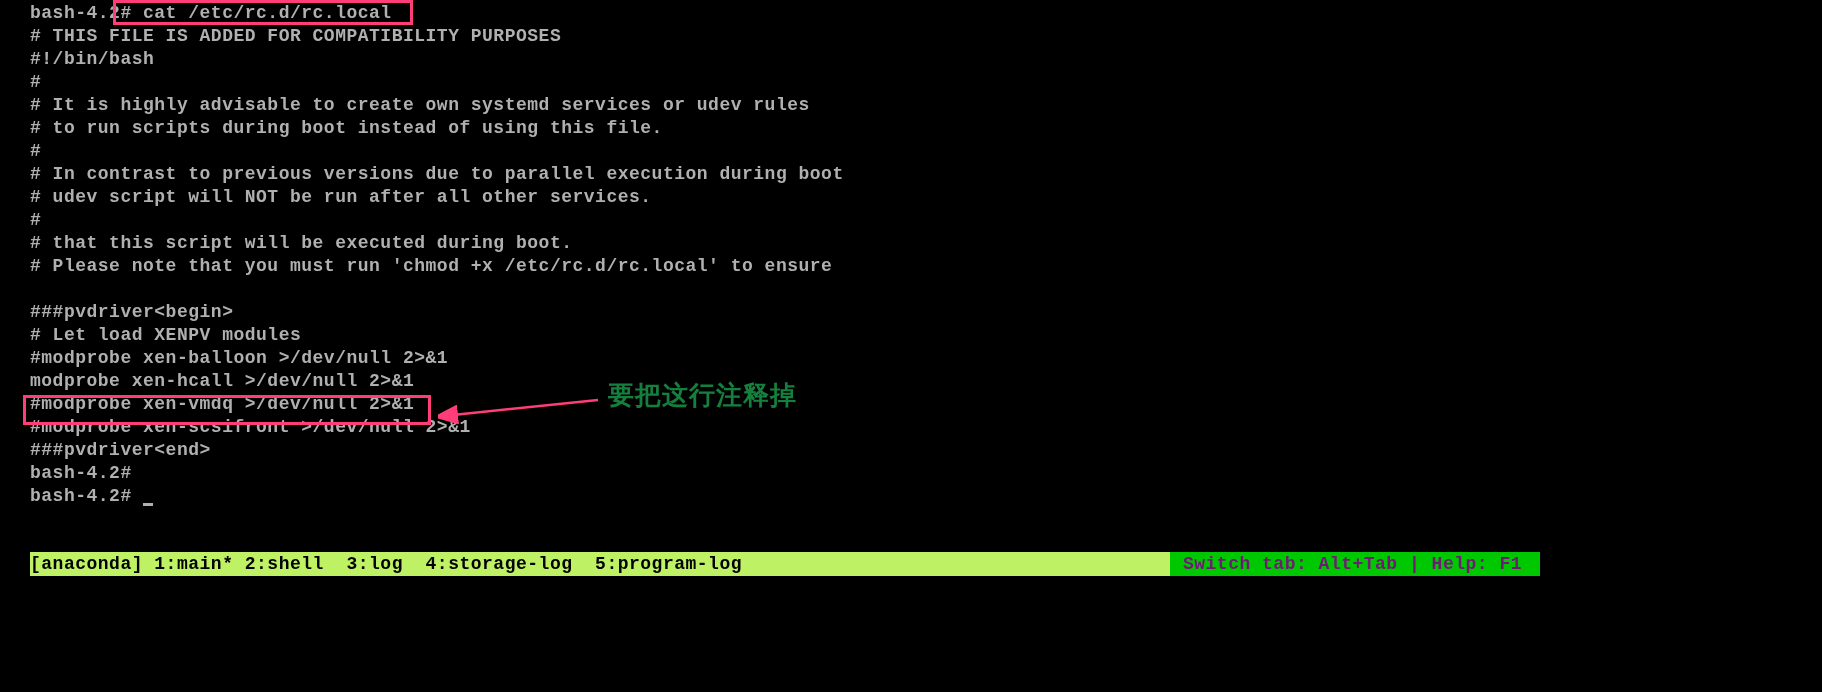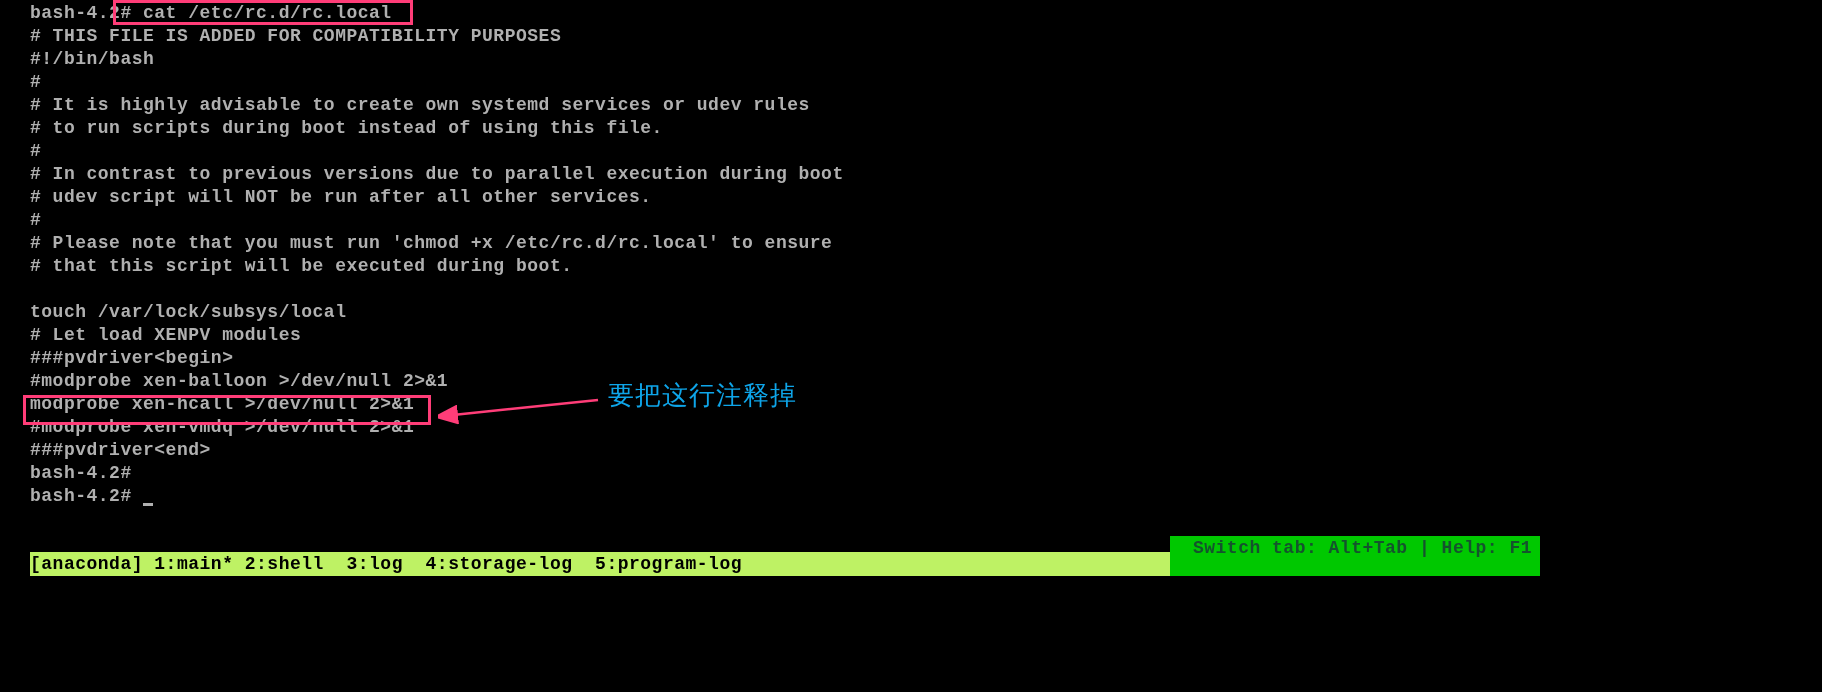--- a/index.html
+++ b/index.html
@@ -45,24 +45,24 @@
       left: 23px;
       width: 408px;
       height: 30px;
       border: 3px solid #ff3d78;
       pointer-events: none;
     }
     .annotation-text {
       position: absolute;
       top: 378px;
       left: 608px;
-      color: #0ea5e9;
+      color: #15803d;
       font-size: 26px;
       font-family: 'SimSun', 'Microsoft YaHei', sans-serif;
-      font-weight: normal;
+      font-weight: bold;
       letter-spacing: 1px;
     }
     .arrow {
       position: absolute;
       top: 395px;
       left: 438px;
       width: 165px;
       height: 30px;
       pointer-events: none;
     }
@@ -76,28 +76,28 @@
       color: #000000;
       white-space: pre;
       line-height: 24px;
       font-weight: bold;
     }
     .status-right {
       position: absolute;
       bottom: 116px;
       right: 282px;
       width: 370px;
-      height: 40px;
+      height: 24px;
       background: #00c800;
-      color: #14532d;
+      color: #701a75;
       white-space: pre;
       line-height: 24px;
       font-weight: bold;
       text-align: right;
-      padding-right: 8px;
+      padding-right: 18px;
     }
     .cursor {
       display: inline-block;
       width: 10px;
       height: 3px;
       background: #b0b0b0;
       vertical-align: bottom;
       margin-bottom: 2px;
     }
   </style>
@@ -108,29 +108,29 @@
   <div class="line"><span class="prompt">bash-4.2#</span><span> cat /etc/rc.d/rc.local</span></div>
   <div class="line"># THIS FILE IS ADDED FOR COMPATIBILITY PURPOSES</div>
   <div class="line">#!/bin/bash</div>
   <div class="line">#</div>
   <div class="line"># It is highly advisable to create own systemd services or udev rules</div>
   <div class="line"># to run scripts during boot instead of using this file.</div>
   <div class="line">#</div>
   <div class="line"># In contrast to previous versions due to parallel execution during boot</div>
   <div class="line"># udev script will NOT be run after all other services.</div>
   <div class="line">#</div>
+  <div class="line"># that this script will be executed during boot.</div>
   <div class="line"># Please note that you must run 'chmod +x /etc/rc.d/rc.local' to ensure</div>
-  <div class="line"># that this script will be executed during boot.</div>
   <div class="line"></div>
-  <div class="line">touch /var/lock/subsys/local</div>
+  <div class="line">###pvdriver&lt;begin&gt;</div>
   <div class="line"># Let load XENPV modules</div>
-  <div class="line">###pvdriver&lt;begin&gt;</div>
   <div class="line">#modprobe xen-balloon &gt;/dev/null 2&gt;&amp;1</div>
   <div class="line">modprobe xen-hcall &gt;/dev/null 2&gt;&amp;1</div>
   <div class="line">#modprobe xen-vmdq &gt;/dev/null 2&gt;&amp;1</div>
+  <div class="line">#modprobe xen-scsifront &gt;/dev/null 2&gt;&amp;1</div>
   <div class="line">###pvdriver&lt;end&gt;</div>
   <div class="line">bash-4.2#</div>
   <div class="line"><span>bash-4.2# </span><span class="cursor"></span></div>
 </div>
 
 <div class="highlight-box-1"></div>
 <div class="highlight-box-2"></div>
 
 <div class="annotation-text">要把这行注释掉</div>
 

